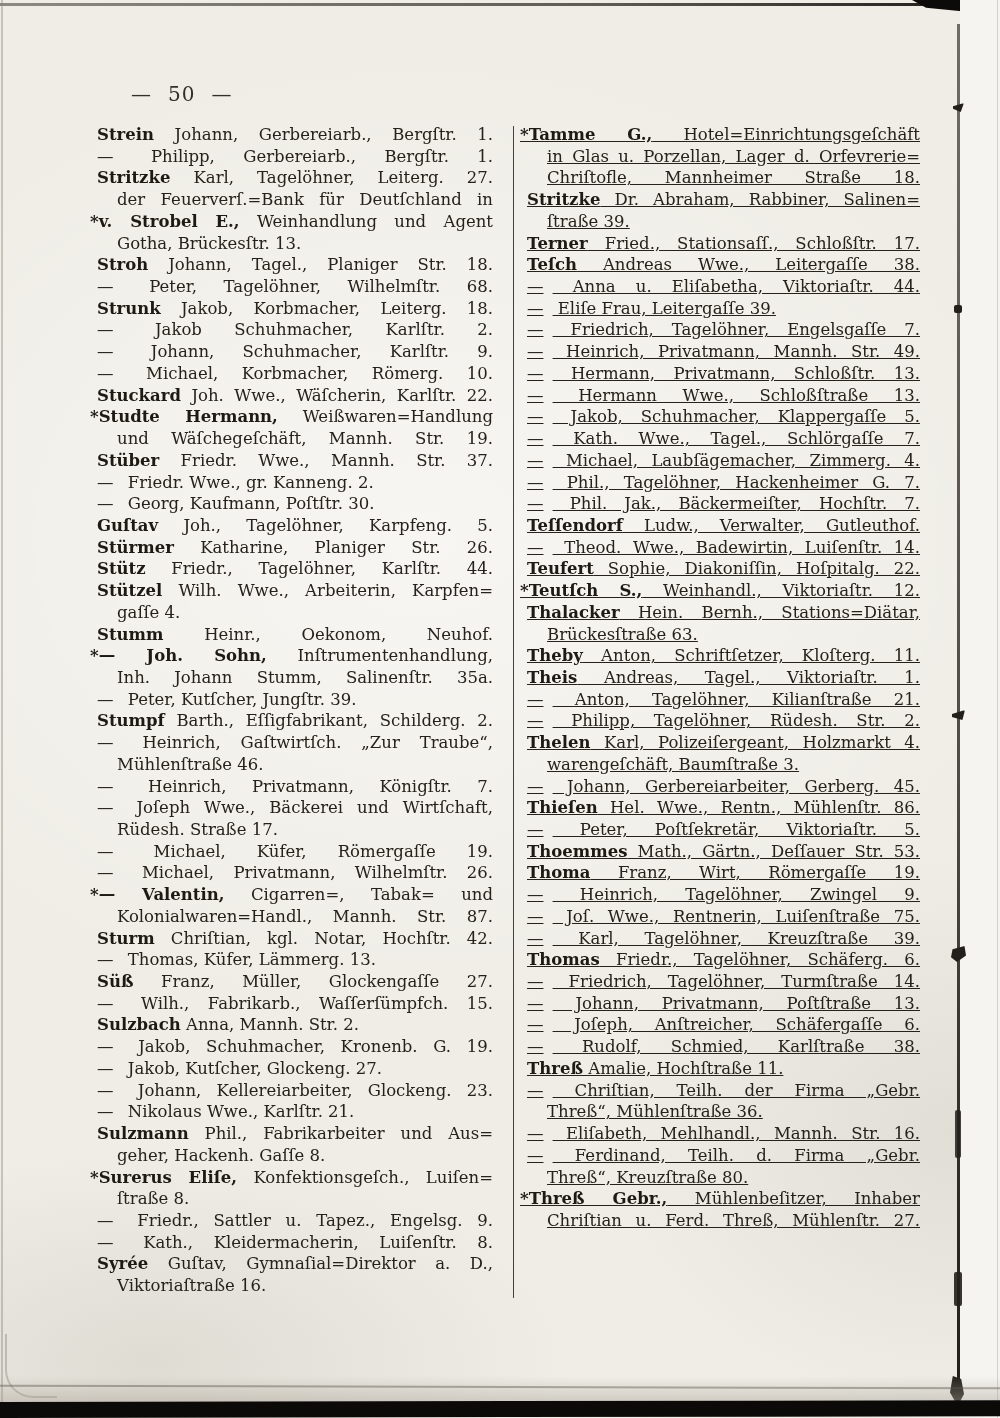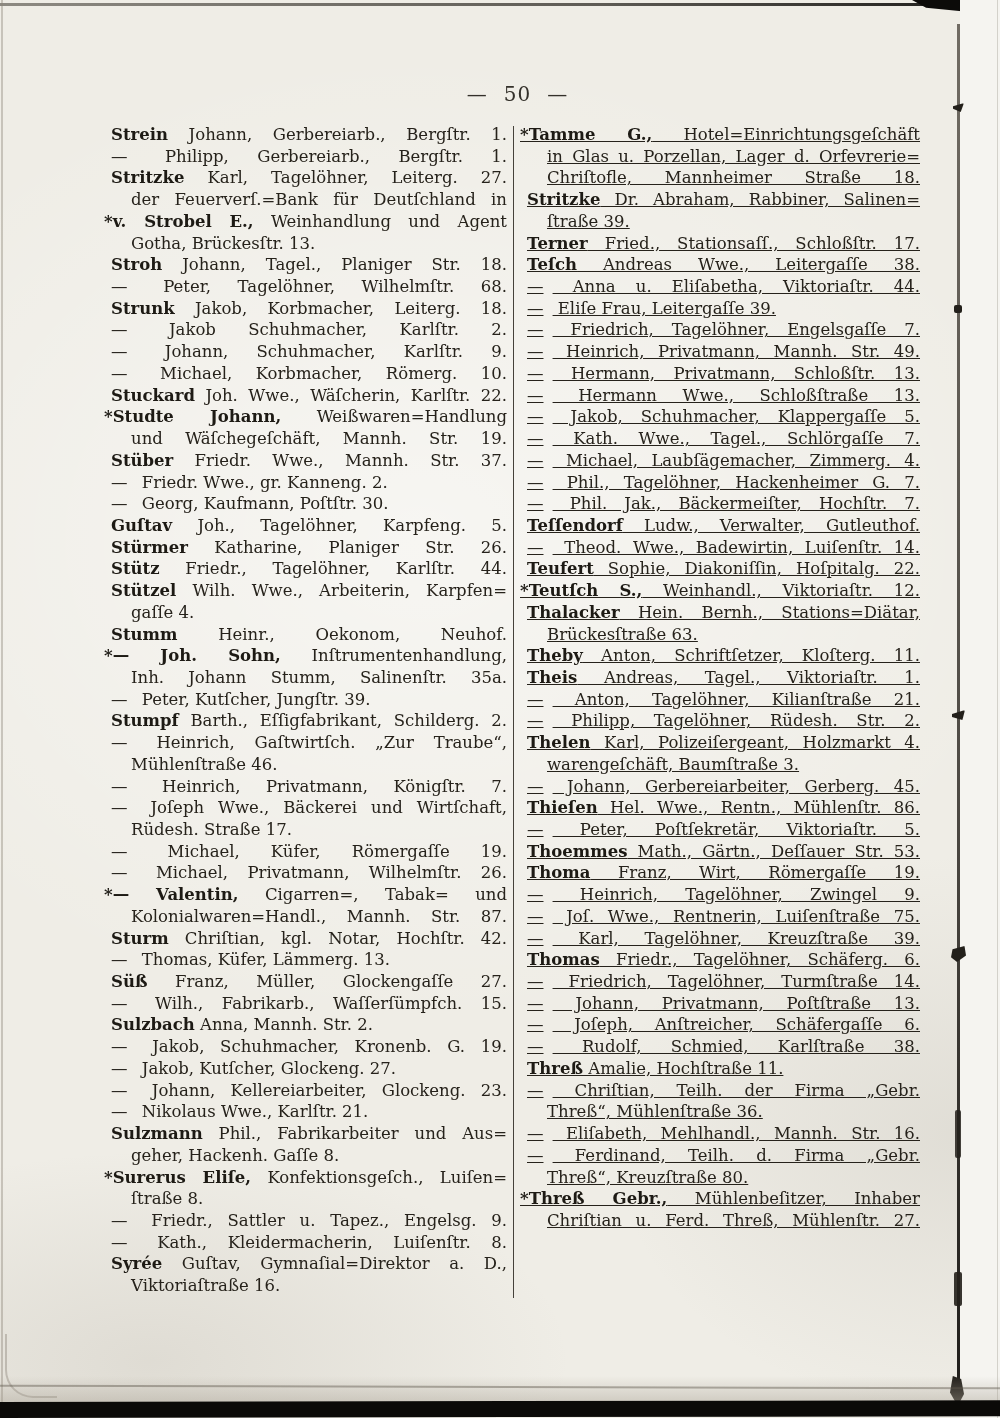--- a/index.html
+++ b/index.html
@@ -32,26 +32,26 @@
   .corner-curve{position:absolute;left:5px;bottom:20px;width:50px;height:62px;
     border-left:2px solid rgba(120,113,100,.35);border-bottom:2px solid rgba(120,113,100,.35);
     border-bottom-left-radius:28px;}
   .bottom-shade{position:absolute;left:0;bottom:16px;width:1000px;height:26px;
     background:linear-gradient(to bottom, rgba(190,183,170,0), rgba(170,163,150,.45));}
   .bottom-line{position:absolute;left:0;top:1386px;width:1000px;height:2px;
     background:rgba(95,89,78,.45);transform:rotate(.15deg);}
   .bottom-bar{position:absolute;left:0;bottom:0;width:1000px;height:16px;background:#0b0a08;
     transform:rotate(-.1deg);transform-origin:left bottom;}
   
-  .page-header{position:absolute;top:82px;left:115px;width:805px;text-align:center;
+  .page-header{position:absolute;top:82px;left:115px;width:805px;
     font-size:20px;letter-spacing:1px;color:#33302a;}
   .page-header .hdash{margin:0 16px;}
   .divider{position:absolute;left:513px;top:126px;width:1px;height:1172px;background:#45413a;}
   .col{position:absolute;top:124px;font-size:16.5px;line-height:21.72px;color:#26221b;}
-  .col.left{left:111px;width:396px;}
+  .col.left{left:97px;width:396px;}
   .col.right{left:527px;width:393px;text-decoration:underline;}
   .entry{margin:0;}
   .line{text-align:left;white-space:normal;}
   .line.fill{text-align:justify;text-align-last:justify;}
   .line.cont{padding-left:20px;}
   .lead{font-weight:bold;color:#1d1a14;}
   .lead.dash{margin-right:.55em;font-weight:normal;}
   .lead.star{margin-left:-7px;}
 </style>
 </head>
@@ -93,21 +93,21 @@
       <div class="entry">
         <div class="line fill"><span class="measure"><span class="lead dash">—</span> Johann, Schuhmacher, Karlſtr. 9.</span></div>
       </div>
       <div class="entry">
         <div class="line fill"><span class="measure"><span class="lead dash">—</span> Michael, Korbmacher, Römerg. 10.</span></div>
       </div>
       <div class="entry">
         <div class="line fill"><span class="measure"><span class="lead">Stuckard</span> Joh. Wwe., Wäſcherin, Karlſtr. 22.</span></div>
       </div>
       <div class="entry">
-        <div class="line fill"><span class="measure"><span class="lead star">*Studte Johann,</span> Weißwaren=Handlung</span></div>
+        <div class="line fill"><span class="measure"><span class="lead star">*Studte Hermann,</span> Weißwaren=Handlung</span></div>
         <div class="line cont fill"><span class="measure">und Wäſchegeſchäft, Mannh. Str. 19.</span></div>
       </div>
       <div class="entry">
         <div class="line fill"><span class="measure"><span class="lead">Stüber</span> Friedr. Wwe., Mannh. Str. 37.</span></div>
       </div>
       <div class="entry">
         <div class="line"><span class="measure"><span class="lead dash">—</span> Friedr. Wwe., gr. Kanneng. 2.</span></div>
       </div>
       <div class="entry">
         <div class="line"><span class="measure"><span class="lead dash">—</span> Georg, Kaufmann, Poſtſtr. 30.</span></div>

